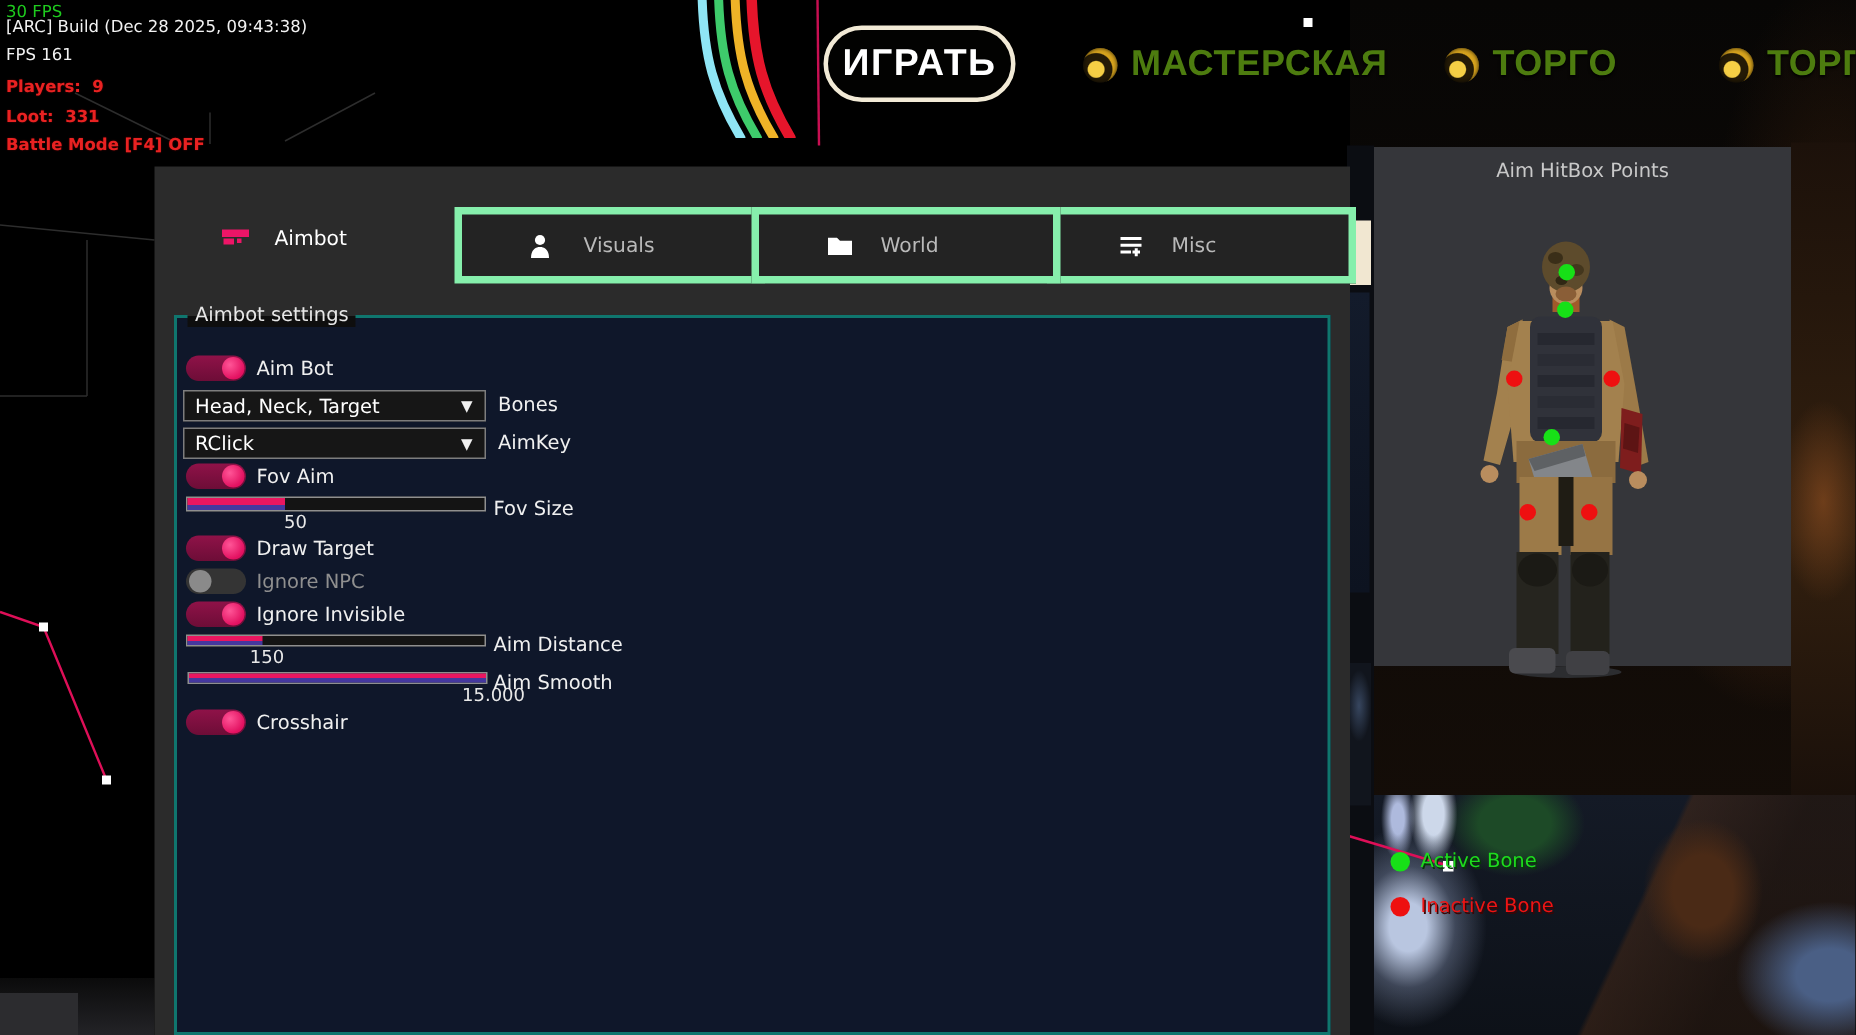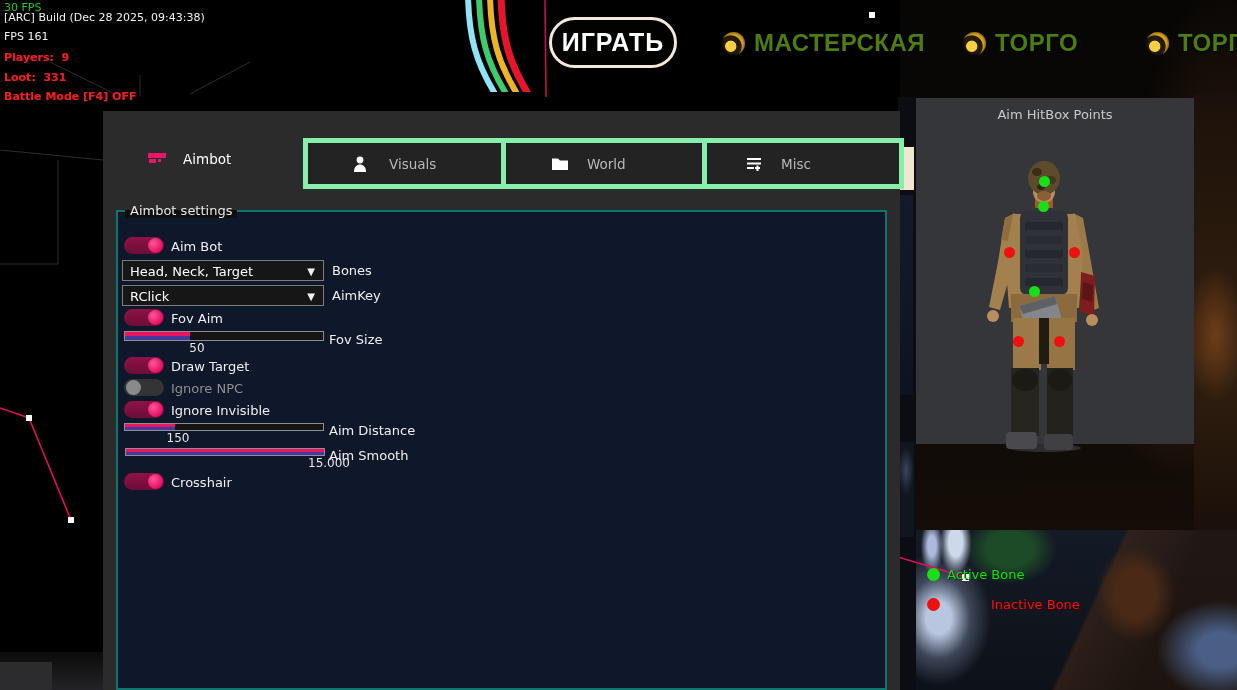--- a/index.html
+++ b/index.html
@@ -94,21 +94,21 @@
     font:13px "DejaVu Sans",sans-serif;}
   .hb-dot{position:absolute;width:11px;height:11px;border-radius:50%;}
   .hb-dot.active{background:#17e017;}
   .hb-dot.inactive{background:#ee1010;}
   .legend-row{position:absolute;display:flex;align-items:center;gap:7px;}
   .legend-dot{width:13px;height:13px;border-radius:50%;}
   .legend-text{font:13px "DejaVu Sans",sans-serif;}
   .legend-row.active .legend-dot{background:#17e017;}
   .legend-row.active .legend-text{color:#1ddc1d;text-shadow:1px 1px 0 #063a06;}
   .legend-row.inactive .legend-dot{background:#ee1010;}
-  .legend-row.inactive .legend-text{color:#ee1414;text-shadow:1px 1px 0 #3a0606;margin-left:44px;}
+  .legend-row.inactive .legend-text{color:#ee1414;text-shadow:1px 1px 0 #3a0606;}
 </style>
 </head>
 <body>
 
 <div id="bg-top-right" class="abs"></div>
 <div id="bg-bottom-right" class="abs"></div>
 <div id="bg-right-strip" class="abs"></div>
 <div id="bg-gap" class="abs">
   <div id="gap-cream" class="abs"></div>
   <div id="gap-navy" class="abs"></div>

